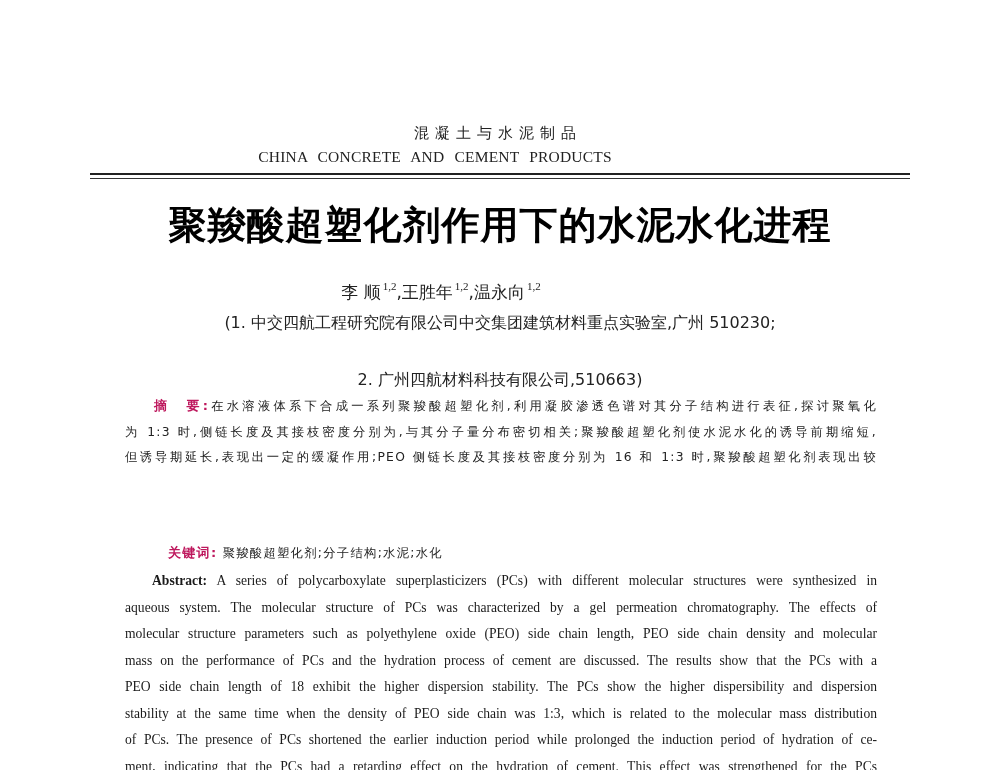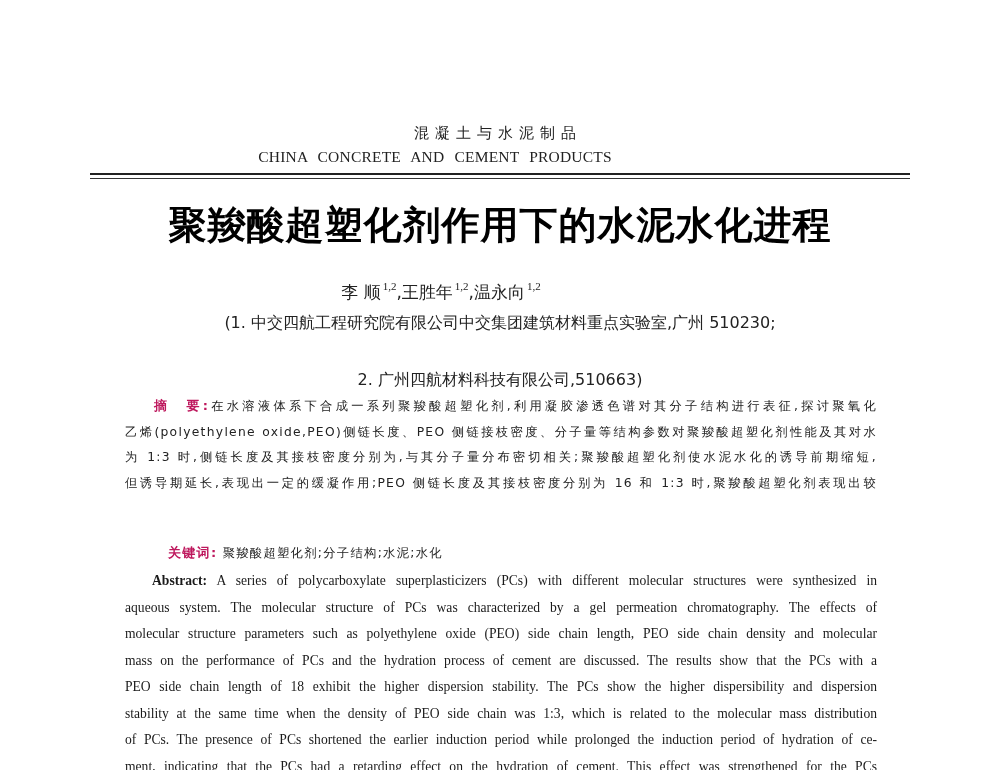--- a/index.html
+++ b/index.html
@@ -148,21 +148,20 @@
 
 <div class="authors">
   <span>李  顺</span><sup>1,2</sup><span>,</span><span>王胜年</span><sup>1,2</sup><span>,</span><span>温永向</span><sup>1,2</sup>
 </div>
 
 <div class="affil a1">(1. 中交四航工程研究院有限公司中交集团建筑材料重点实验室,广州 510230;</div>
 <div class="affil a2">2. 广州四航材料科技有限公司,510663)</div>
 
 <div class="cn-block">
   <span class="line"><span class="indent"></span><span class="label-bold">摘　要:</span><span>在水溶液体系下合成一系列聚羧酸超塑化剂,利用凝胶渗透色谱对其分子结构进行表征,探讨聚氧化</span></span>
-  <span class="line">乙烯(polyethylene oxide,PEO)侧链长度、PEO 侧链接枝密度、分子量等结构参数对聚羧酸超塑化剂性能及其对水</span>
   <span class="line">为 1:3 时,侧链长度及其接枝密度分别为,与其分子量分布密切相关;聚羧酸超塑化剂使水泥水化的诱导前期缩短,</span>
   <span class="line">但诱导期延长,表现出一定的缓凝作用;PEO 侧链长度及其接枝密度分别为 16 和 1:3 时,聚羧酸超塑化剂表现出较</span>
 </div>
 
 <div class="keywords">
   <span class="label-bold">关键词:</span>
   <span>聚羧酸超塑化剂;分子结构;水泥;水化</span>
 </div>
 
 <div class="en-block">

